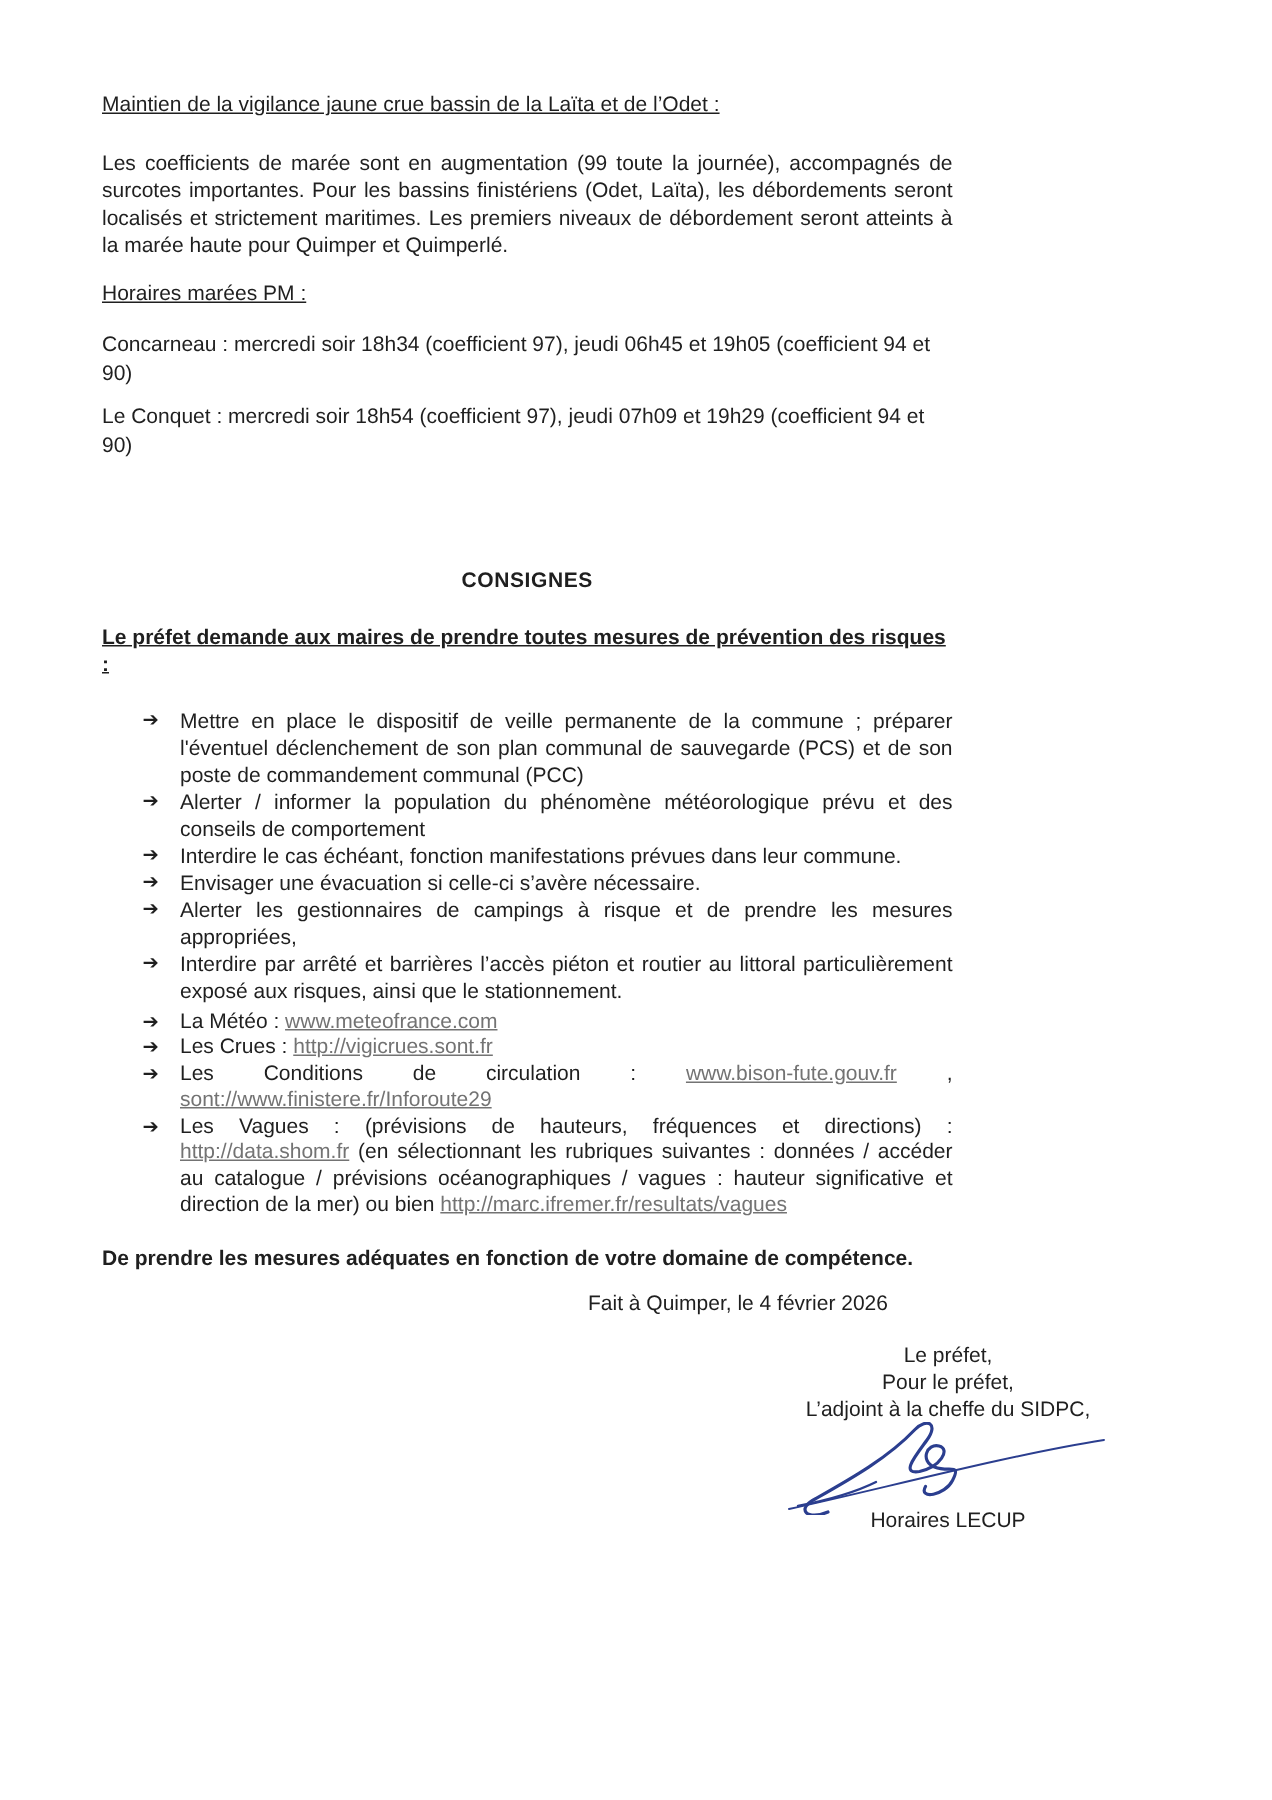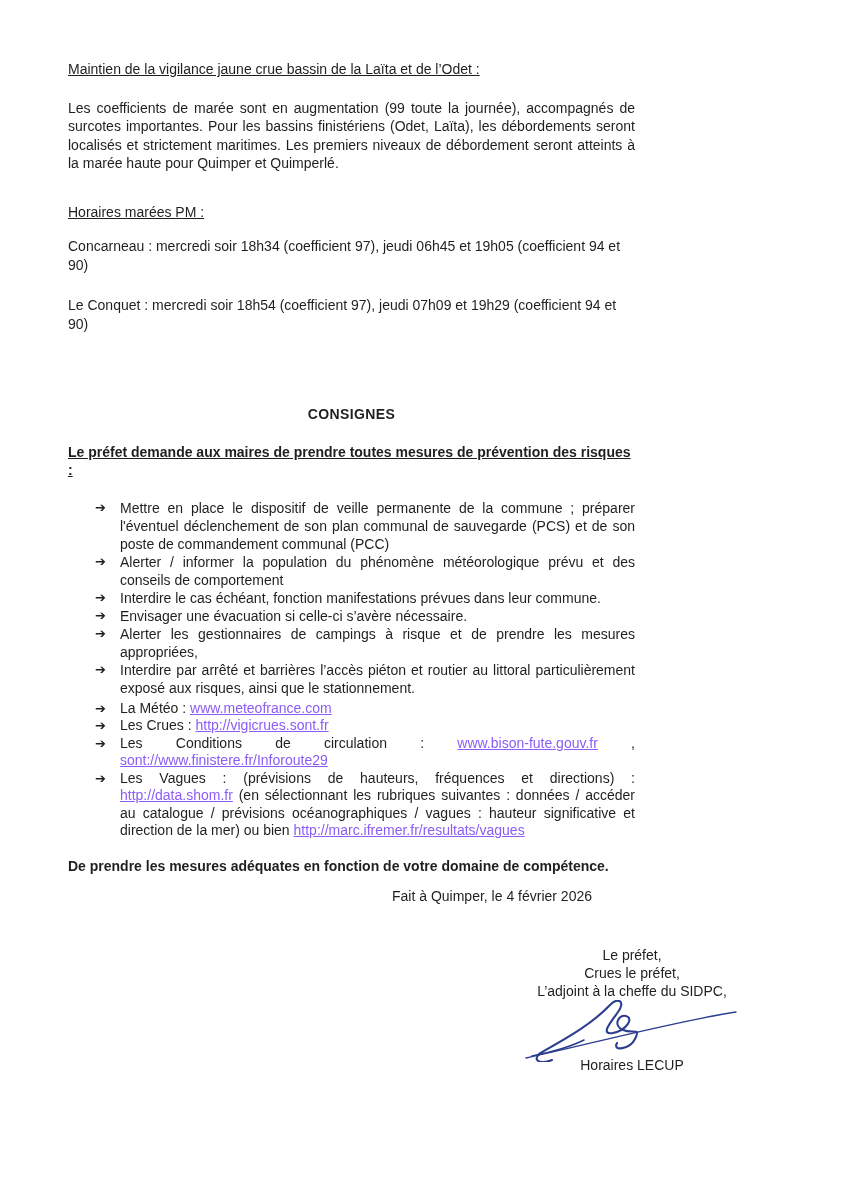--- a/index.html
+++ b/index.html
@@ -12,45 +12,45 @@
     overflow: hidden;
   }
   .page { padding: 60px 68px 0 68px; box-sizing: border-box; width: 703px; height: 1200px; }
   p { margin: 0; line-height: 18.5px; }
 
   .u { text-decoration: underline; }
   .justify { text-align: justify; }
 
   .heading-vigilance { margin-top: 0; }
   .para-coefficients { margin-top: 20px; }
-  .heading-tides { margin-top: 30px; }
+  .heading-tides { margin-top: 13px; }
   .tide-line-1 { margin-top: 16px; }
-  .tide-line-2 { margin-top: 22px; }
+  .tide-line-2 { margin-top: 11px; }
 
   .consignes-title { margin-top: 72px; text-align: center; font-weight: bold; letter-spacing: 0.4px; }
   .heading-mayors { margin-top: 19px; font-weight: bold; }
 
   ul.arrow-list { list-style: none; margin: 0; padding: 0; }
   ul.consignes-list { margin-top: 19px; }
   ul.consignes-list li { line-height: 18px; }
   ul.info-list { margin-top: 3px; }
   ul.info-list li { line-height: 17.5px; }
   ul.arrow-list li { display: flex; align-items: flex-start; }
   .arrow-icon { flex: none; width: 25px; margin-left: 27px; font-size: 13px; line-height: inherit; }
   .li-text { flex: 1; text-align: justify; }
 
   .heading-partners { margin-top: 17px; font-weight: bold; }
   .heading-bulletins { margin-top: 12px; font-weight: bold; }
   .closing-line { margin-top: 17px; font-weight: bold; }
 
-  a.doc-link { color: #8b5cf6; text-decoration: underline; cursor: pointer; }
+  a.doc-link { color: #737373; text-decoration: underline; cursor: pointer; }
 
   .place-date { margin-top: 12px; text-align: right; padding-right: 43px; }
 
-  .signature-block { margin-top: 40px; width: 300px; margin-left: 414px; text-align: center; }
+  .signature-block { margin-top: 16px; width: 300px; margin-left: 414px; text-align: center; }
   .signature-block p { line-height: 18px; }
   .signature-svg-wrap { height: 62px; margin-top: 0; text-align: center; }
   .signature-name { margin-top: -6px; }
 </style>
 </head>
 <body>
 
 <div class="page">
 
   <p class="heading-vigilance u">Maintien de la vigilance jaune crue bassin de la Laïta et de l’Odet :</p>
@@ -113,21 +113,21 @@
       <span class="li-text"><span>Les Vagues : (prévisions de hauteurs, fréquences et directions) : </span><a class="doc-link">http://data.shom.fr</a><span> (en sélectionnant les rubriques suivantes : données / accéder au catalogue / prévisions océanographiques / vagues : hauteur significative et direction de la mer) ou bien </span><a class="doc-link">http://marc.ifremer.fr/resultats/vagues</a></span>
     </li>
   </ul>
 
   <p class="closing-line">De prendre les mesures adéquates en fonction de votre domaine de compétence.</p>
 
   <p class="place-date">Fait à Quimper, le 4 février 2026</p>
 
   <div class="signature-block">
     <p>Le préfet,</p>
-    <p>Crues le préfet,</p>
+    <p>Pour le préfet,</p>
     <p>L’adjoint à la cheffe du SIDPC,</p>
     <div class="signature-svg-wrap">
       <svg width="220" height="62" viewBox="0 0 220 62" xmlns="http://www.w3.org/2000/svg" aria-hidden="true">
         <path d="M4 58 C 60 46, 150 22, 214 12" fill="none" stroke="#2b3e8f" stroke-width="1.3" stroke-linecap="round"></path>
         <path d="M30 60 C 16 66, 8 58, 22 51 C 45 38, 70 24, 88 5 C 96 -3, 104 1, 96 12 C 88 23, 78 35, 91 33 C 105 30, 112 18, 104 16 C 96 14, 91 26, 101 30 C 111 34, 119 27, 113 39 C 108 49, 90 52, 95 43" fill="none" stroke="#2b3e8f" stroke-width="2.1" stroke-linecap="round"></path>
         <path d="M10 56 C 30 52, 50 46, 62 40" fill="none" stroke="#2b3e8f" stroke-width="1.6" stroke-linecap="round"></path>
       </svg>
     </div>
     <p class="signature-name">Horaires LECUP</p>
   </div>

